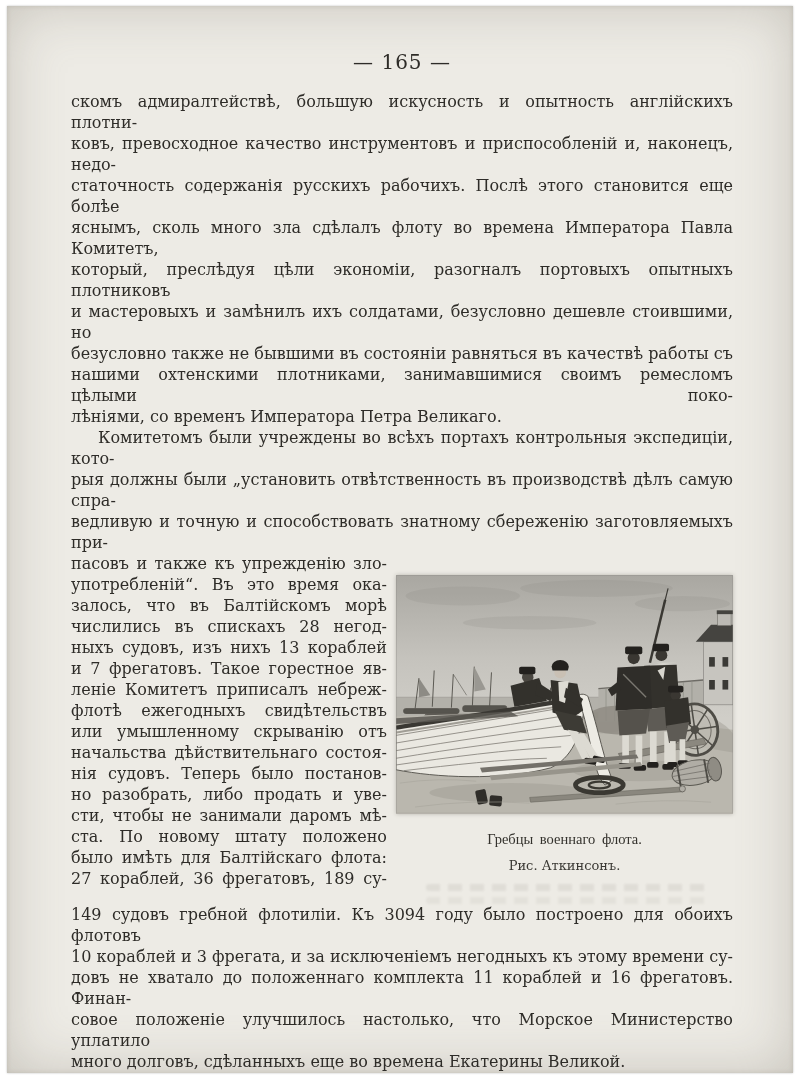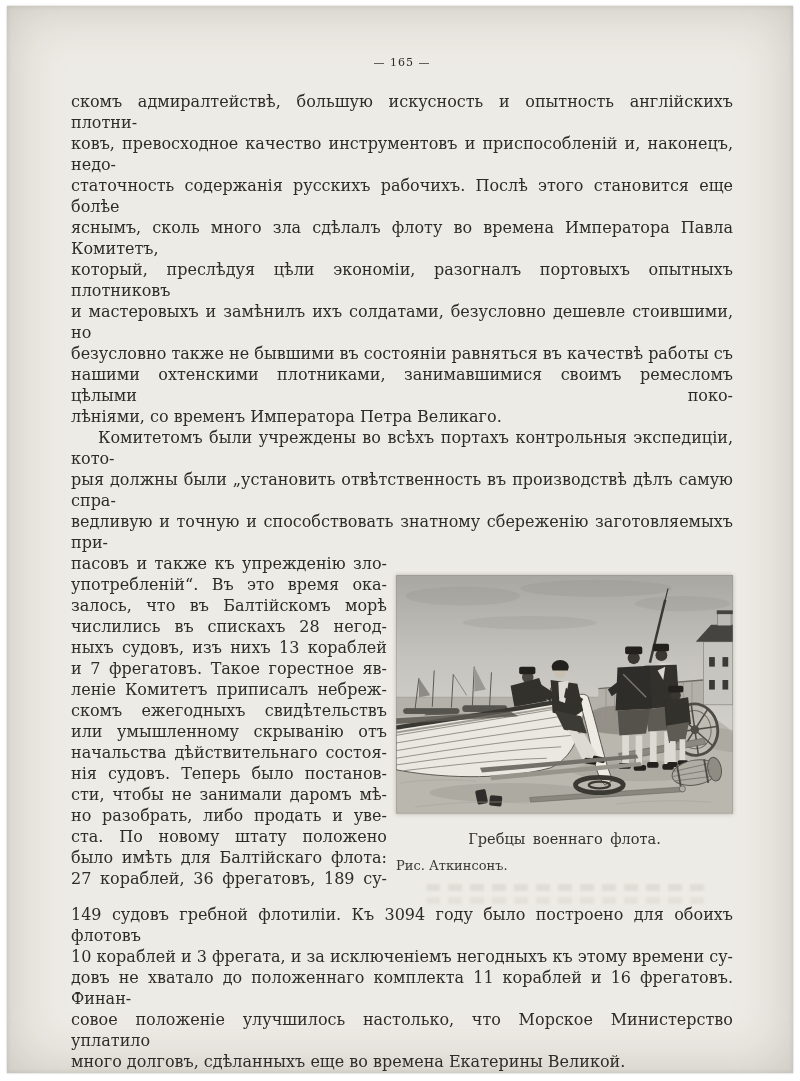--- a/index.html
+++ b/index.html
@@ -8,31 +8,31 @@
     position:absolute;left:7px;top:6px;right:7px;bottom:8px;
     background:#edebe5;
     box-shadow: inset 0 0 55px rgba(115,108,95,.30), inset 0 0 5px rgba(115,108,95,.22), 0 0 2px rgba(0,0,0,.25);
   }
   .main{
     position:relative;
     padding:0 60px 0 64px;
     font-family:"DejaVu Serif","Liberation Serif",serif;
     font-size:16px;line-height:21px;color:#2e2c28;
   }
-  .pagenum{text-align:center;margin:46px 0 18px 0;font-size:11px;letter-spacing:1px;}
+  .pagenum{text-align:center;margin:46px 0 18px 0;font-size:20px;letter-spacing:1px;}
   .line{text-align:justify;text-align-last:justify;}
   .line-last{text-align-last:left;}
   .line-indent{text-indent:27px;}
   .row{display:flex;align-items:flex-start;}
   .col-left{width:316px;flex:0 0 316px;}
   .figure{flex:1 1 auto;margin-left:9px;min-width:0;}
   .art{display:block;margin-top:22px;width:100%;height:auto;
        box-shadow:0 0 4px rgba(90,85,75,.35);}
-  .cap1{text-align:center;font-size:14.5px;margin-top:15px;word-spacing:3px;color:#34322d;}
-  .cap2{text-align:left;font-size:13px;margin-top:5px;color:#3a3833;}
+  .cap1{text-align:center;font-size:14.5px;margin-top:15px;word-spacing:3px;color:#34322d;font-family:Liberation Serif, serif;}
+  .cap2{text-align:center;font-size:13px;margin-top:5px;color:#3a3833;}
   .bleed{height:7px;margin:8px 24px 0 30px;border-radius:3px;opacity:.10;filter:blur(1px);
          background:repeating-linear-gradient(90deg,#6b675e 0 14px,transparent 14px 22px);}
   .bleed.b2{opacity:.07;margin-top:6px;}
 </style>
 </head>
 <body>
 
 <div class="scan">
   <div class="main">
 
@@ -58,26 +58,26 @@
 
     <div class="row">
       <div class="col-left">
           <div class="line">пасовъ и также къ упрежденію зло-</div>
           <div class="line">употребленій“. Въ это время ока-</div>
           <div class="line">залось, что въ Балтійскомъ морѣ</div>
           <div class="line">числились въ спискахъ 28 негод-</div>
           <div class="line">ныхъ судовъ, изъ нихъ 13 кораблей</div>
           <div class="line">и 7 фрегатовъ. Такое горестное яв-</div>
           <div class="line">леніе Комитетъ приписалъ небреж-</div>
-          <div class="line">скомъ ежегодныхъ свидѣтельствъ</div>
+          <div class="line">флотѣ ежегодныхъ свидѣтельствъ</div>
           <div class="line">или умышленному скрыванію отъ</div>
           <div class="line">начальства дѣйствительнаго состоя-</div>
           <div class="line">нія судовъ. Теперь было постанов-</div>
+          <div class="line">но разобрать, либо продать и уве-</div>
           <div class="line">сти, чтобы не занимали даромъ мѣ-</div>
-          <div class="line">но разобрать, либо продать и уве-</div>
           <div class="line">ста. По новому штату положено</div>
           <div class="line">было имѣть для Балтійскаго флота:</div>
           <div class="line">27 кораблей, 36 фрегатовъ, 189 су-</div>
         </div>
 
       <figure class="figure" style="margin:0 0 0 9px;">
         <svg class="art" viewBox="0 0 353 250" xmlns="http://www.w3.org/2000/svg">
           <defs>
             <linearGradient id="sky" x1="0" y1="0" x2="0" y2="1">
               <stop offset="0" stop-color="#a9a7a1"></stop>

